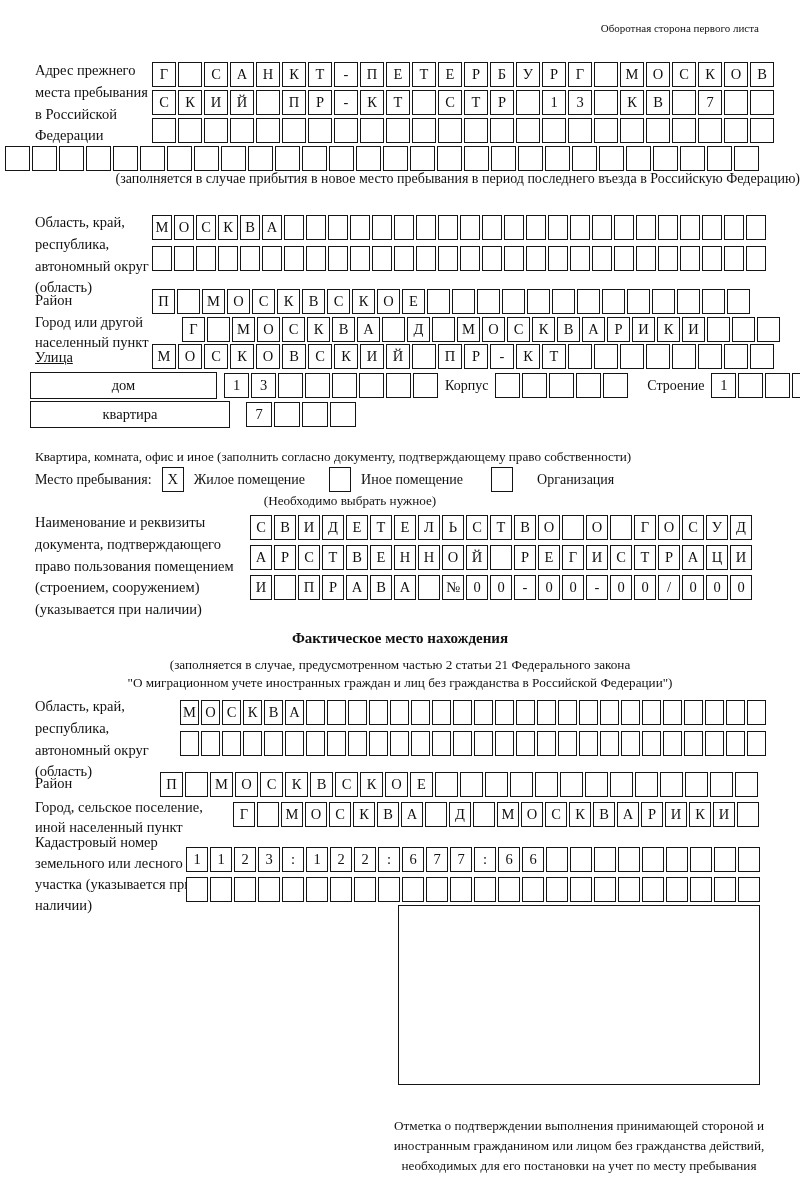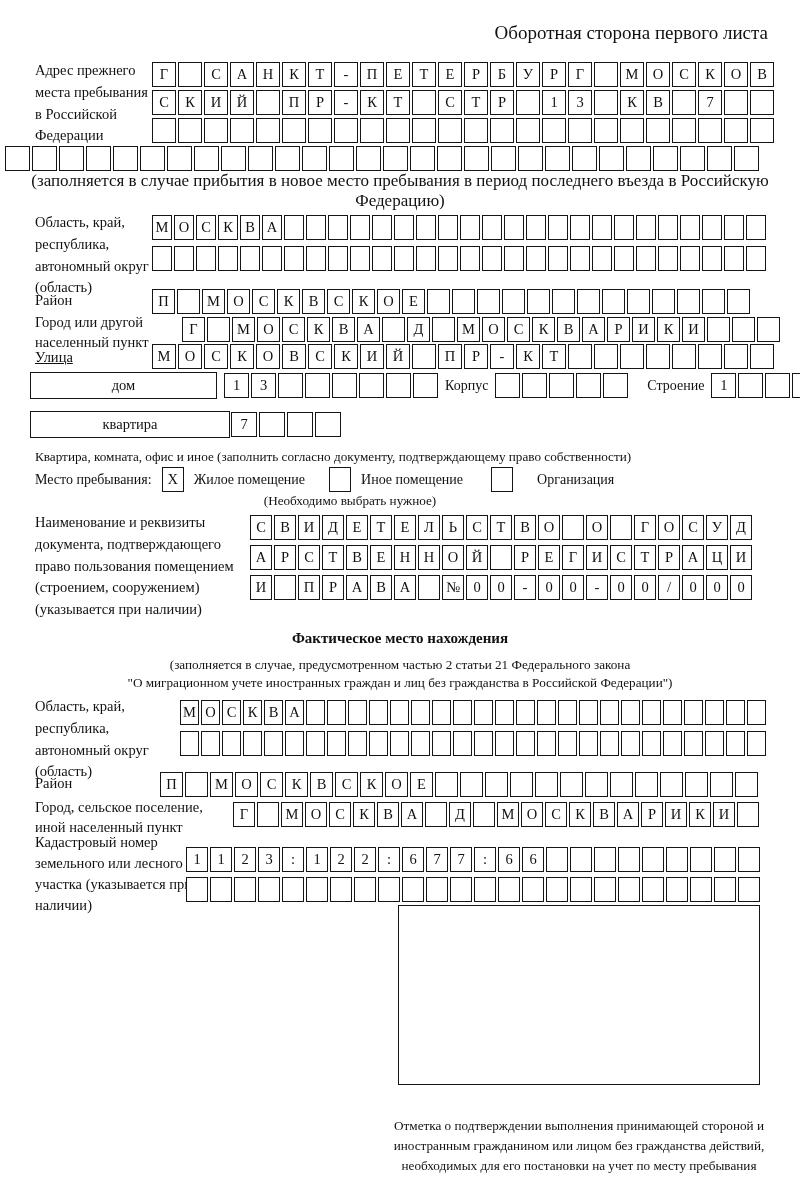--- a/index.html
+++ b/index.html
@@ -4,34 +4,34 @@
 <style>
   html,body{margin:0;padding:0;background:#fff;}
   body{font-family:"Liberation Serif","DejaVu Serif",serif;color:#111;}
   .page{position:relative;width:800px;height:1180px;background:#fff;overflow:hidden;}
   .abs{position:absolute;}
   .lbl{position:absolute;font-size:14.5px;line-height:1.5;}
   .cells{display:flex;gap:2px;}
   .cell{flex:0 0 auto;width:var(--cw,24px);height:25px;border:1.6px solid #151515;box-sizing:border-box;
         display:flex;align-items:center;justify-content:center;font-size:14.5px;background:#fff;}
   .center{left:0;width:100%;text-align:center;}
-  .note{font-size:17px;}
+  .note{font-size:14px;text-align:right;}
   .title{font-weight:bold;font-size:15.5px;}
   .wide-box{border:1.6px solid #151515;box-sizing:border-box;height:27px;display:flex;align-items:center;justify-content:center;font-size:14.5px;background:#fff;}
   .hrow{display:flex;align-items:center;}
   .inline-lbl{font-size:14px;white-space:nowrap;}
   .stamp{border:1.6px solid #151515;box-sizing:border-box;background:#fff;}
   .cap{font-size:13.2px;}
 </style>
 </head>
 <body>
 
 <div class="page">
 
-  <div class="abs" style="top:22px;right:32px;font-size:19px;">Оборотная сторона первого листа</div>
+  <div class="abs" style="top:22px;right:41px;font-size:11px;">Оборотная сторона первого листа</div>
 
   <div class="lbl" style="left:35px;top:60px;width:122px;">Адрес прежнего места пребывания в Российской Федерации</div>
   <div class="cells abs" style="left:152px;top:62px;--cw:24px;">
       <span class="cell">Г</span>
       <span class="cell"></span>
       <span class="cell">С</span>
       <span class="cell">А</span>
       <span class="cell">Н</span>
       <span class="cell">К</span>
       <span class="cell">Т</span>
@@ -306,21 +306,21 @@
       </div>
     <span class="inline-lbl" style="margin-left:12px;">Строение</span>
     <div class="cells" style="--cw:25px;">
         <span class="cell">1</span>
         <span class="cell"></span>
         <span class="cell"></span>
         <span class="cell"></span>
       </div>
   </div>
 
-  <div class="hrow abs" style="left:30px;top:411px;gap:1px;text-align:right;">
+  <div class="hrow abs" style="left:30px;top:401px;gap:16px;text-align:right;">
     <div class="wide-box" style="width:200px;">квартира</div>
     <div class="cells" style="--cw:26px;">
         <span class="cell">7</span>
         <span class="cell"></span>
         <span class="cell"></span>
         <span class="cell"></span>
       </div>
   </div>
   <div class="abs cap" style="left:35px;top:449px;">Квартира, комната, офис и иное (заполнить согласно документу, подтверждающему право собственности)</div>
 

